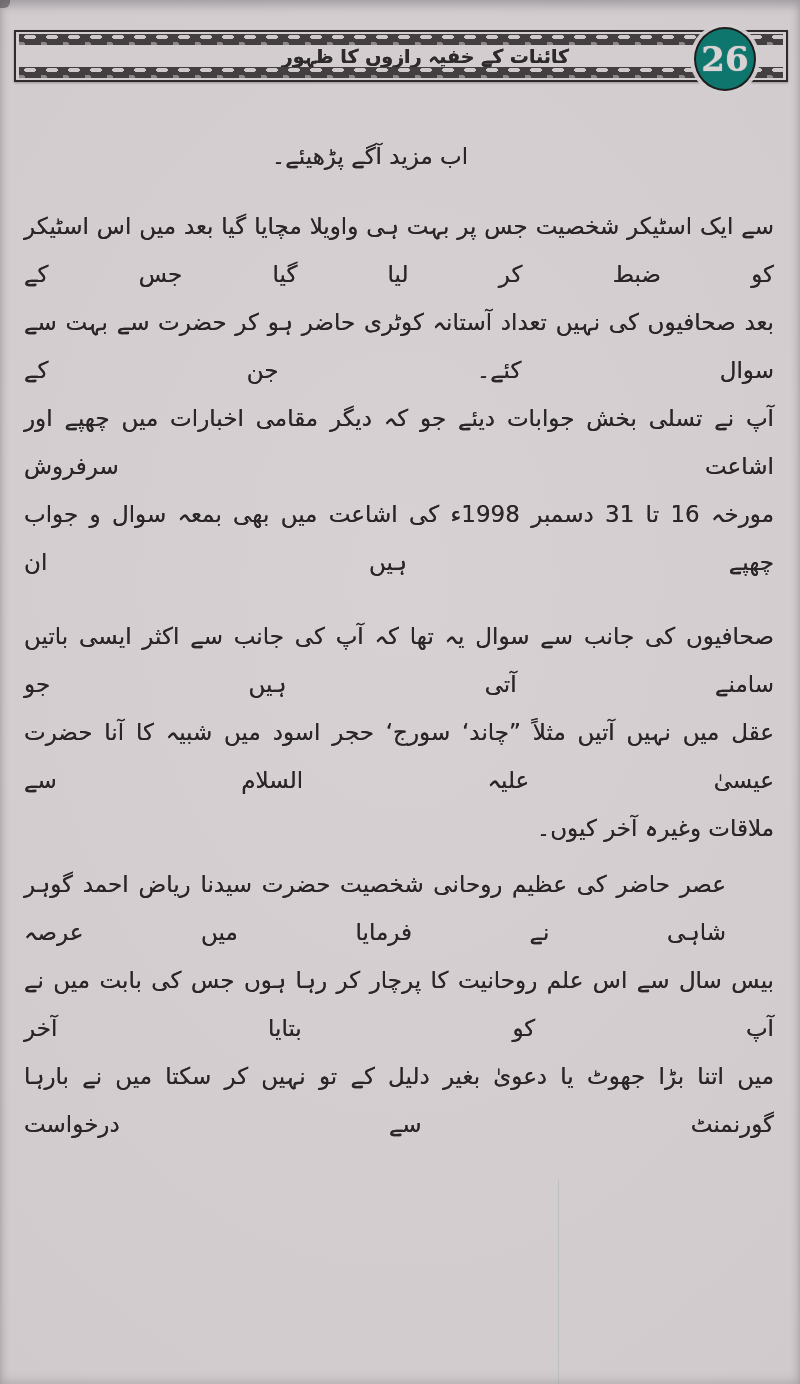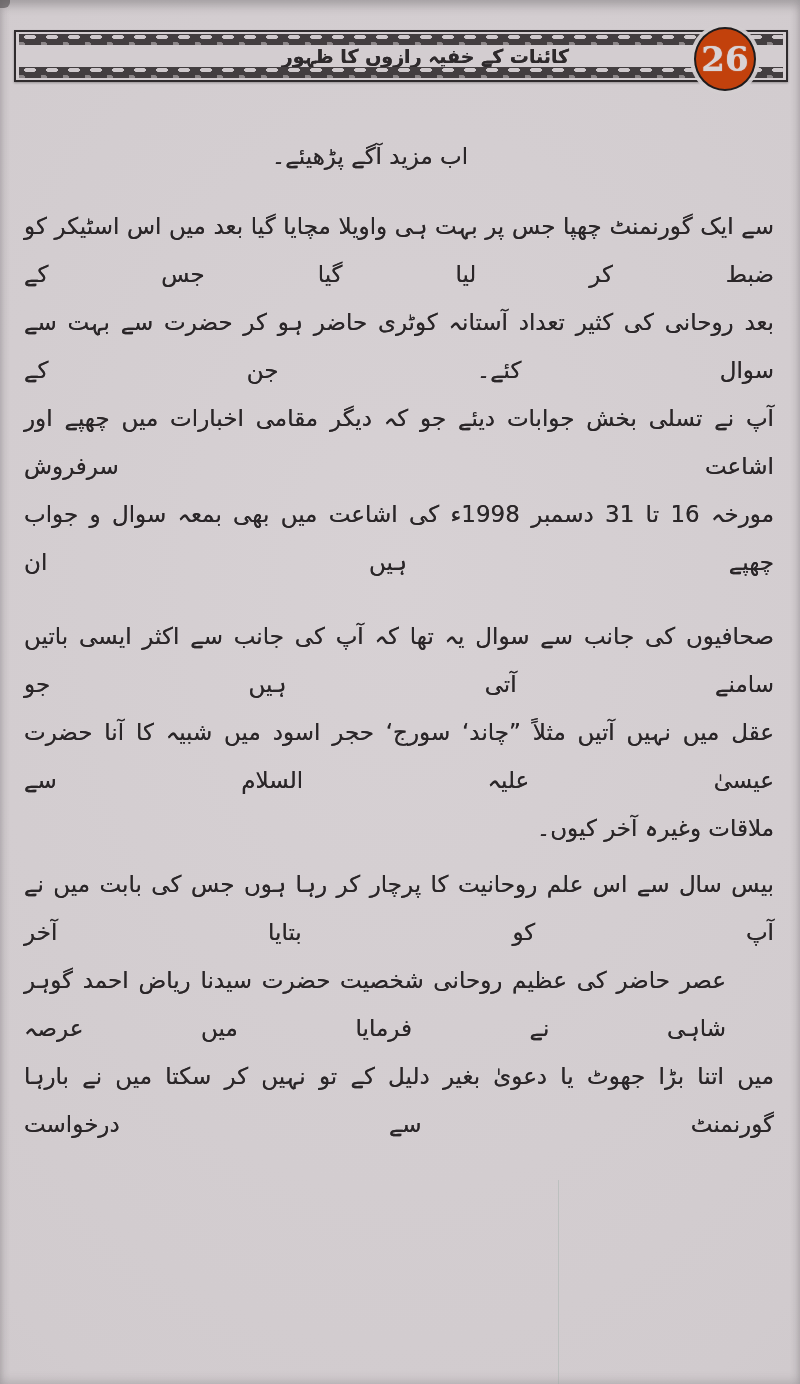--- a/index.html
+++ b/index.html
@@ -39,21 +39,21 @@
   .band-title{
     font-size:19px; font-weight:bold; letter-spacing:.5px;
     color:#2e2a2c;
     text-shadow:0 0 .6px #2e2a2c;
     white-space:nowrap;
     margin-left:9px;
   }
   .page-badge{
     position:absolute; right:30px; top:-5px;
     width:58px; height:60px; border-radius:50%;
-    background:#c2410c;
+    background:#0f766e;
     border:2px solid #1f1c1d;
     box-shadow:0 0 0 4px rgba(211,205,208,.95);
     display:flex; align-items:center; justify-content:center;
   }
   .page-badge span{
     color:#d8d2d5; font-size:34px; font-weight:bold;
     font-family:"DejaVu Serif",serif;
     text-shadow:0 0 1px #d8d2d5;
   }
 
@@ -105,31 +105,31 @@
     <div class="page-badge">
       <span>26</span>
     </div>
   </div>
 
   <div class="text-body">
       <div class="para para-1">
         <div class="tline right-indent">اب مزید آگے پڑھیئے۔</div>
       </div>
       <div class="para para-2">
-        <div class="tline justify">سے ایک گورنمنٹ چھپا جس پر بہت ہی واویلا مچایا گیا بعد میں اس اسٹیکر کو ضبط کر لیا گیا جس کے</div>
-        <div class="tline justify">بعد روحانی کی کثیر تعداد آستانہ کوٹری حاضر ہو کر حضرت سے بہت سے سوال کئے۔ جن کے</div>
+        <div class="tline justify">سے ایک اسٹیکر شخصیت جس پر بہت ہی واویلا مچایا گیا بعد میں اس اسٹیکر کو ضبط کر لیا گیا جس کے</div>
+        <div class="tline justify">بعد صحافیوں کی نہیں تعداد آستانہ کوٹری حاضر ہو کر حضرت سے بہت سے سوال کئے۔ جن کے</div>
         <div class="tline justify">آپ نے تسلی بخش جوابات دیئے جو کہ دیگر مقامی اخبارات میں چھپے اور اشاعت سرفروش</div>
         <div class="tline justify">مورخہ 16 تا 31 دسمبر 1998ء کی اشاعت میں بھی بمعہ سوال و جواب چھپے ہیں ان</div>
       </div>
       <div class="para para-3">
         <div class="tline justify">صحافیوں کی جانب سے سوال یہ تھا کہ آپ کی جانب سے اکثر ایسی باتیں سامنے آتی ہیں جو</div>
         <div class="tline justify">عقل میں نہیں آتیں مثلاً ”چاند‘ سورج‘ حجر اسود میں شبیہ کا آنا حضرت عیسیٰ علیہ السلام سے</div>
         <div class="tline right">ملاقات وغیرہ آخر کیوں۔</div>
       </div>
       <div class="para para-4">
+        <div class="tline indent">عصر حاضر کی عظیم روحانی شخصیت حضرت سیدنا ریاض احمد گوہر شاہی نے فرمایا میں عرصہ</div>
         <div class="tline justify">بیس سال سے اس علم روحانیت کا پرچار کر رہا ہوں جس کی بابت میں نے آپ کو بتایا آخر</div>
-        <div class="tline indent">عصر حاضر کی عظیم روحانی شخصیت حضرت سیدنا ریاض احمد گوہر شاہی نے فرمایا میں عرصہ</div>
         <div class="tline justify">میں اتنا بڑا جھوٹ یا دعویٰ بغیر دلیل کے تو نہیں کر سکتا میں نے بارہا گورنمنٹ سے درخواست</div>
       </div>
     </div>
 
   <div class="scan-line"></div>
 </div>
 
 </body></html>

